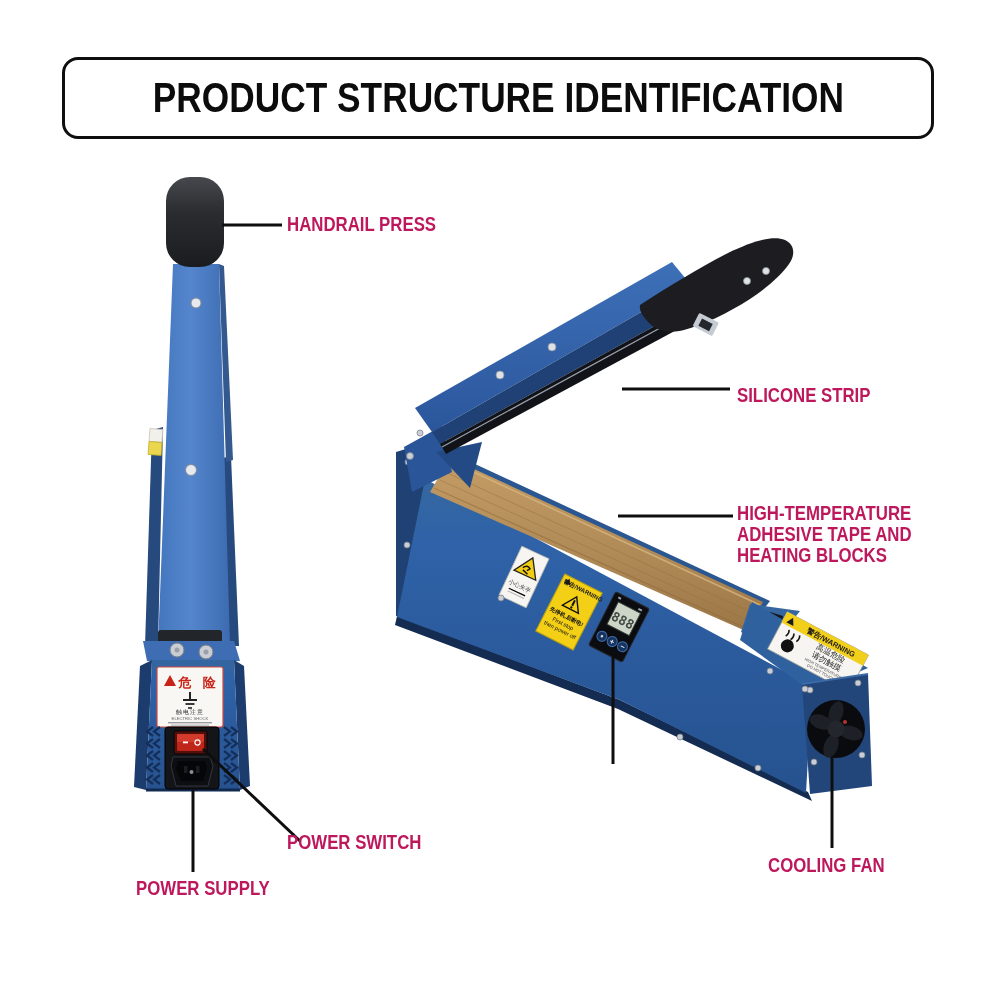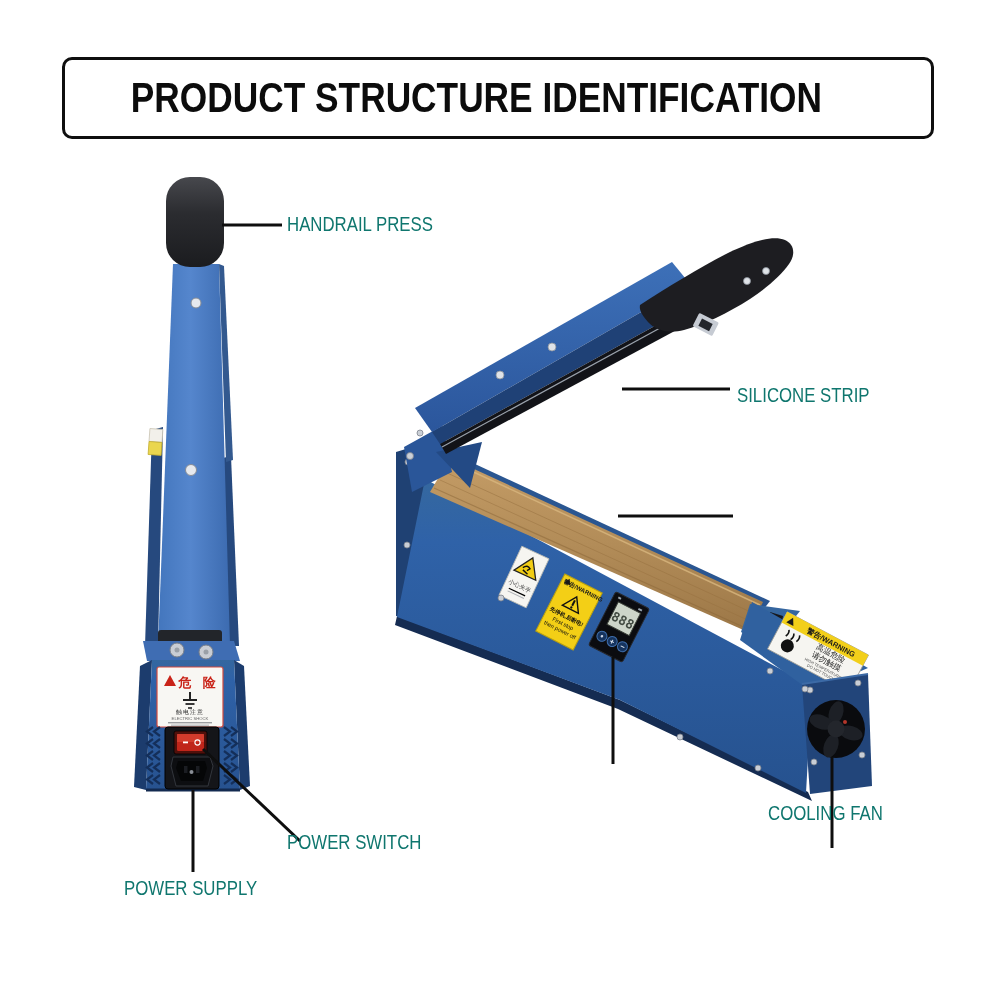--- a/index.html
+++ b/index.html
@@ -2,29 +2,29 @@
 <html><head>
 <meta charset="utf-8">
 <style>
   html,body{margin:0;padding:0;background:#ffffff;}
   .canvas{
     position:relative;width:1000px;height:1000px;background:#ffffff;overflow:hidden;
     font-family:"Liberation Sans",sans-serif;color:#161616;
   }
   .title-box{
     position:absolute;left:62px;top:57px;width:872px;height:82px;
-    border:3px solid #0f0f0f;border-radius:10px;background:#ffffff;
-    display:flex;align-items:center;box-sizing:border-box;
+    border:3px solid #0f0f0f;border-radius:16px;background:#ffffff;
+    display:flex;align-items:center;justify-content:center;box-sizing:border-box;
   }
   .title-box .sq{
     display:inline-block;font-size:42px;font-weight:700;letter-spacing:0px;
     transform:scaleX(0.84);transform-origin:center center;white-space:nowrap;color:#0c0c0c;
   }
   .part-label{
-    position:absolute;font-size:21px;font-weight:400;color:#0f766e;line-height:21px;
+    position:absolute;font-size:21px;font-weight:700;color:#be185d;line-height:21px;
   }
   .part-label .sq{
     display:inline-block;transform:scaleX(0.8);transform-origin:left top;
     white-space:pre-line;
   }
   svg{position:absolute;left:0;top:0;}
 </style>
 </head>
 <body>
 
@@ -284,23 +284,28 @@
       <line x1="193" y1="790" x2="193" y2="872"></line>
     </g>
   </svg>
 
   <div class="part-label" style="left:287px;top:213px;">
     <span class="sq">HANDRAIL PRESS</span>
   </div>
   <div class="part-label" style="left:737px;top:384px;">
     <span class="sq">SILICONE STRIP</span>
   </div>
-  <div class="part-label" style="left:768px;top:802px;">
+  <div class="part-label" style="left:737px;top:502px;">
+    <span class="sq">HIGH-TEMPERATURE
+ADHESIVE TAPE AND
+HEATING BLOCKS</span>
+  </div>
+  <div class="part-label" style="left:768px;top:854px;">
     <span class="sq">COOLING FAN</span>
   </div>
   <div class="part-label" style="left:287px;top:831px;">
     <span class="sq">POWER SWITCH</span>
   </div>
-  <div class="part-label" style="left:124px;top:877px;">
+  <div class="part-label" style="left:136px;top:877px;">
     <span class="sq">POWER SUPPLY</span>
   </div>
 
 </div>
 
 </body></html>

